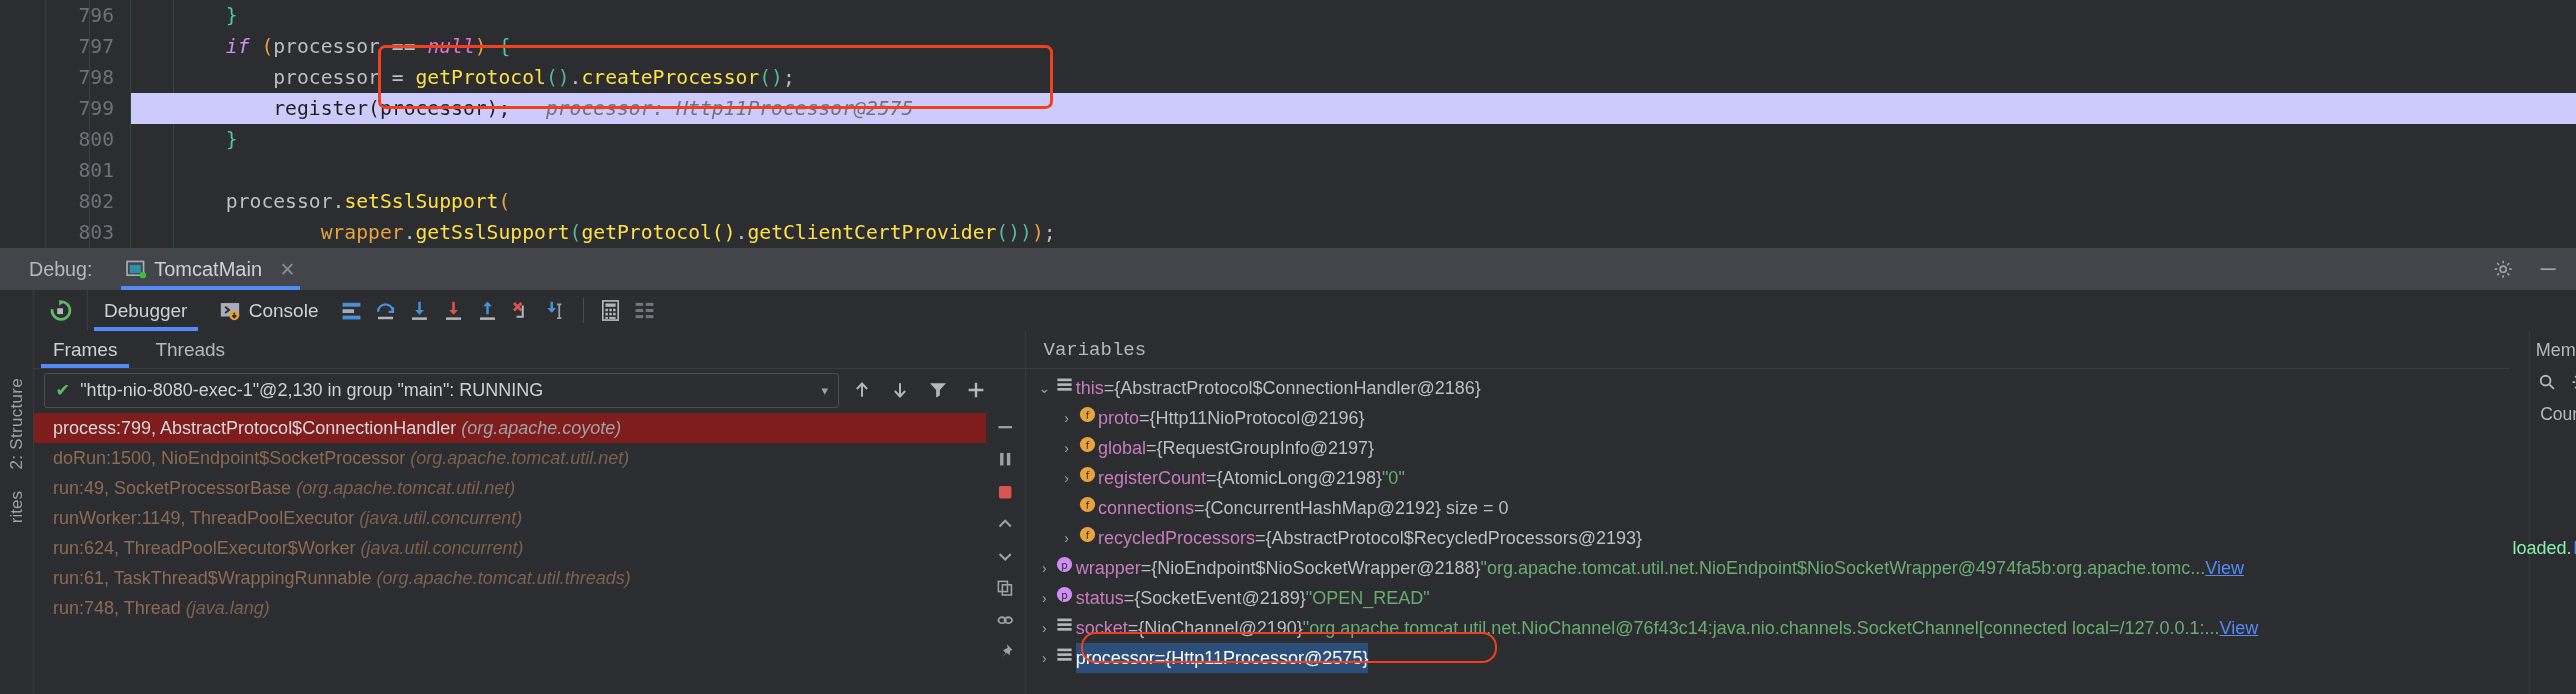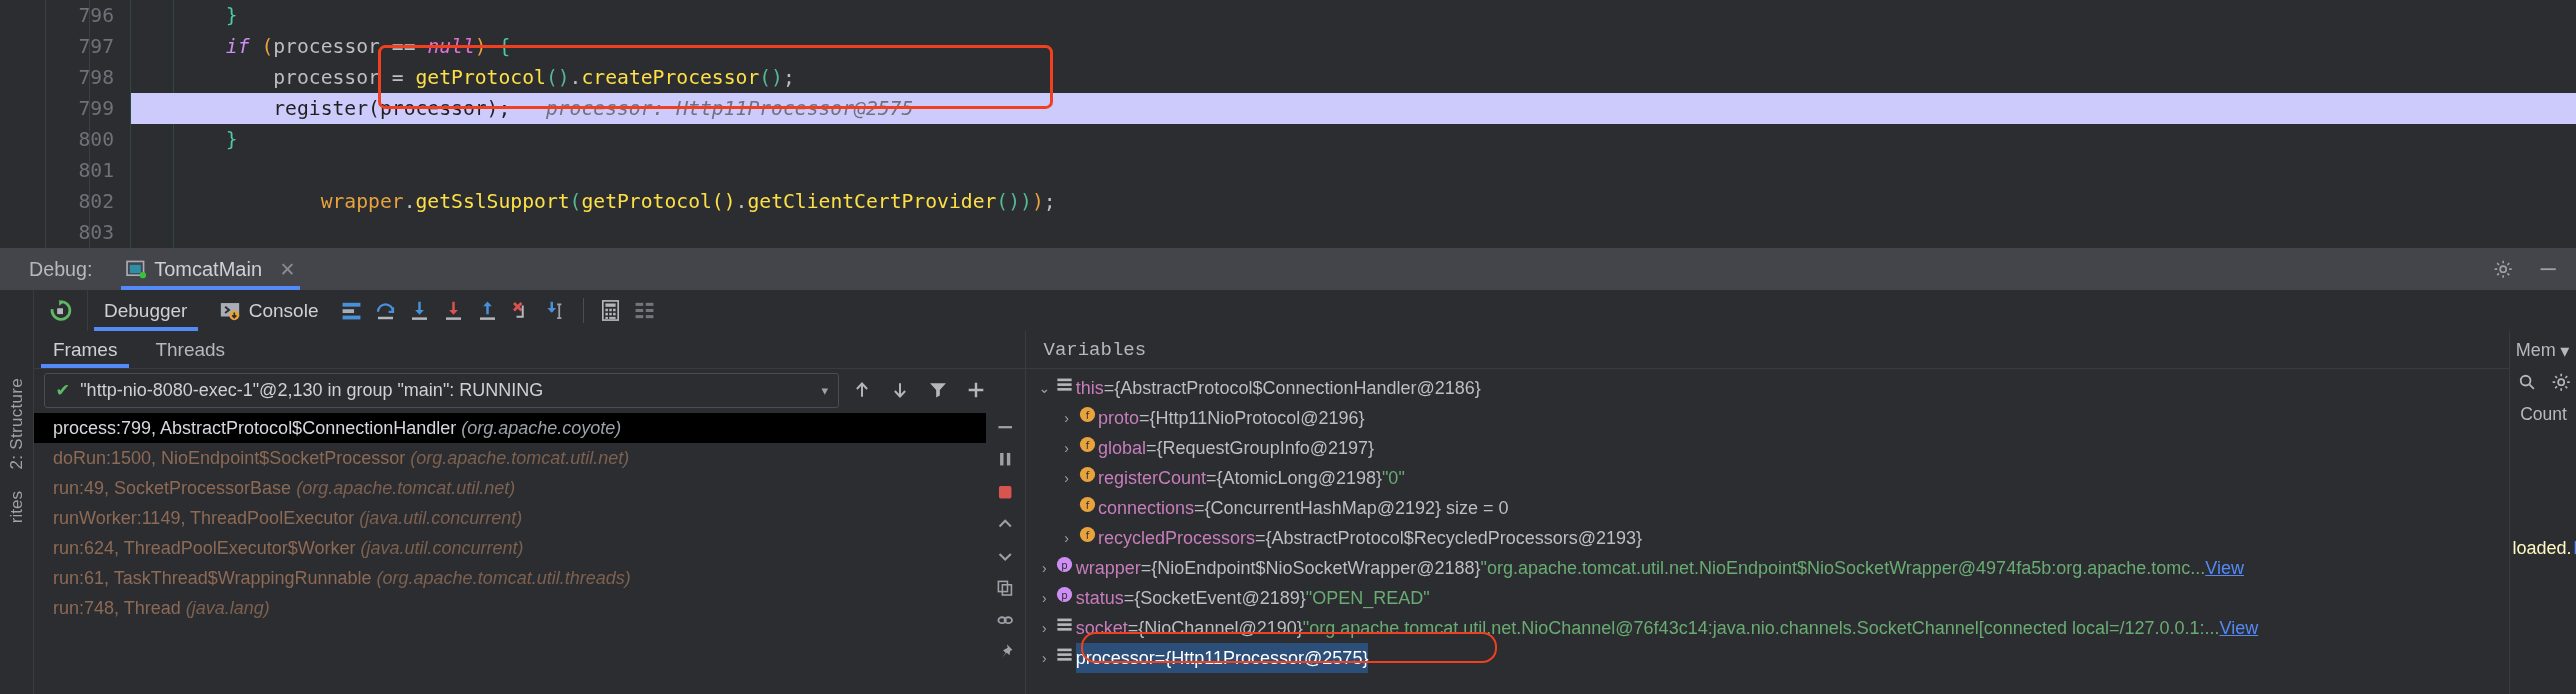--- a/index.html
+++ b/index.html
@@ -119,21 +119,21 @@
     flex: 1 1 auto; height: 35px; background: #2b2d30; border: 0.7px solid #4a4d54;
     border-radius: 2.9px; display: flex; align-items: center; gap: 10.2px; padding: 0 10.2px;
     color: #ced0d6; font-size: 18px; max-width: 795px;
   }
   .threadsel .check { color: #5fb865; font-size: 17.5px; }
   .threadsel .caret { margin-left: auto; color: #9da1a8; font-size: 13px; }
   .threadicons { display: flex; align-items: center; gap: 16px; padding: 0 11.7px; }
 
   .frameslist { position: absolute; left: 0; top: 82px; right: 39px; bottom: 0; overflow: hidden; }
   .framerow { height: 30px; line-height: 30px; padding-left: 19px; font-size: 18px; white-space: nowrap; }
-  .framerow.sel { background: #000000; color: #d6d8dd; }
+  .framerow.sel { background: #7f1d1d; color: #d6d8dd; }
   .framerow .pkg { font-style: italic; }
   .framerow.sel .pkg { color: #9da1a8; }
   .framerow.gray { color: #8d6a55; }
   .framerow.gray .pkg { color: #7d6150; }
 
   .framesidebar {
     position: absolute; right: 0; top: 82px; width: 39px; bottom: 0;
     display: flex; flex-direction: column; align-items: center; gap: 11.7px; padding-top: 4.4px;
   }
 
@@ -145,27 +145,27 @@
   .arrow { width: 19px; text-align: center; color: #9da1a8; font-size: 14px; flex: 0 0 19px; }
   .vicon { width: 22px; text-align: center; flex: 0 0 22px; }
   .vname { color: #c77dbb; }
   .vname.blue { color: #56a8f5; }
   .veq { color: #bcbec4; }
   .vval { color: #bcbec4; }
   .vstr { color: #6aab73; }
   .vlink { color: #548af7; text-decoration: underline; }
 
   
-  .rightrail { position: absolute; right: 0; top: 83px; width: 67px; bottom: 0; background: #2b2d30; border-left: 0.7px solid #393b40; }
+  .rightrail { position: absolute; right: 0; top: 83px; width: 47px; bottom: 0; background: #2b2d30; border-left: 0.7px solid #393b40; }
   .memlabel { color: #b4b8bf; font-size: 18px; padding: 8.8px 0 0 5.8px; display: flex; align-items: center; gap: 4.4px; }
   .rr-icons { display: flex; gap: 13px; padding: 10.2px 0 0 7.3px; }
   .rr-count { color: #b4b8bf; font-size: 17.5px; padding: 11.7px 0 0 10.2px; }
 
   
-  .edgetext { position: absolute; font-size: 18px; color: #fef9c3; white-space: nowrap; }
+  .edgetext { position: absolute; font-size: 18px; color: #86efac; white-space: nowrap; }
 
   .icosvg { display: block; }
 </style>
 </head>
 <body>
 
 <div class="app">
 
   <div class="editor">
     <div class="gutter" id="gutter">
@@ -203,20 +203,21 @@
       <div class="vguide" style="left:-86px; background:#3c4043;"></div>
       <div class="vguide" style="left:-42px; background:#3c4043;"></div>
       <div class="vguide" style="left:-1.5px; background:#2d4a3e; top:0; height:248px;"></div>
       <div class="vguide" style="left:42px; background:#2d4a3e;"></div>
     <div class="codeline"><span>        </span><span class="brace">}</span></div>
         <div class="codeline"><span>        </span><span class="kw">if</span><span> </span><span class="par">(</span><span>processor</span><span> == </span><span class="nullkw">null</span><span class="par">)</span><span> </span><span class="brace">{</span></div>
         <div class="codeline"><span>            </span><span>processor</span><span> = </span><span class="meth">getProtocol</span><span class="green">()</span><span>.</span><span class="meth">createProcessor</span><span class="green">()</span><span>;</span></div>
         <div class="codeline current"><span>            </span><span>register</span><span>(processor);</span><span class="hint">   processor: Http11Processor@2575</span></div>
         <div class="codeline"><span>        </span><span class="brace">}</span></div>
         <div class="codeline"><span>        </span></div>
+        <div class="codeline"><span>        </span><span>processor</span><span>.</span><span class="meth">setSslSupport</span><span class="par">(</span></div>
         <div class="codeline"><span>                </span><span class="orange">wrapper</span><span>.</span><span class="meth">getSslSupport</span><span class="green">(</span><span class="meth">getProtocol</span><span class="meth">()</span><span>.</span><span class="meth">getClientCertProvider</span><span class="green">()</span><span class="green">)</span><span class="par">)</span><span>;</span></div>
         <div class="codeline" style="height: 10.2px; overflow: hidden;"><span>        </span></div>
       </div>
   </div>
 
   <div class="redbox r1"></div>
 
   <div class="debugwin">
 
     <div class="dbgheader">

